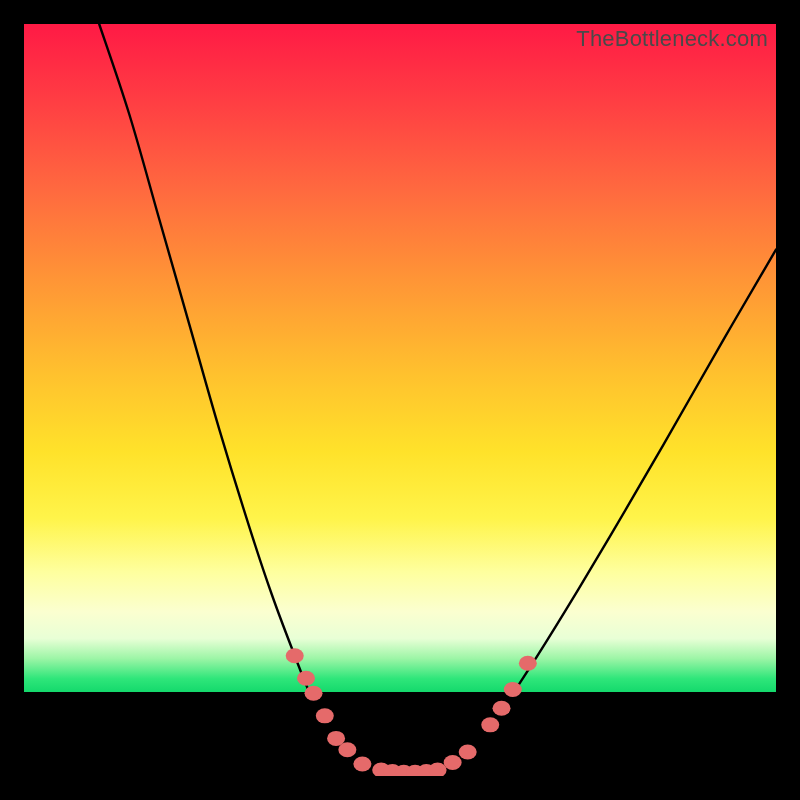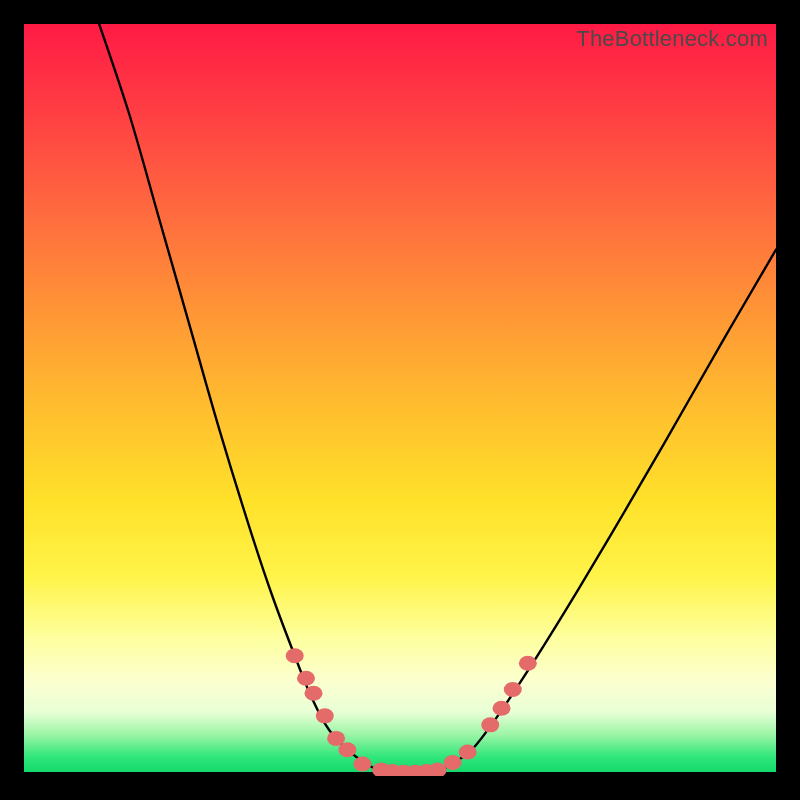--- a/index.html
+++ b/index.html
@@ -9,21 +9,21 @@
     height: 800px;
     background: #000;
     overflow: hidden;
     font-family: Arial, Helvetica, sans-serif;
   }
   .frame {
     position: absolute;
     left: 24px;
     top: 24px;
     width: 752px;
-    height: 748px;
+    height: 668px;
     background: linear-gradient(to bottom,
       #ff1a45 0%,
       #ff3f43 12%,
       #ff6a3f 25%,
       #ff9436 38%,
       #ffc02e 52%,
       #ffe22a 64%,
       #fff44a 74%,
       #feff9e 82%,
       #fbffd0 88%,

